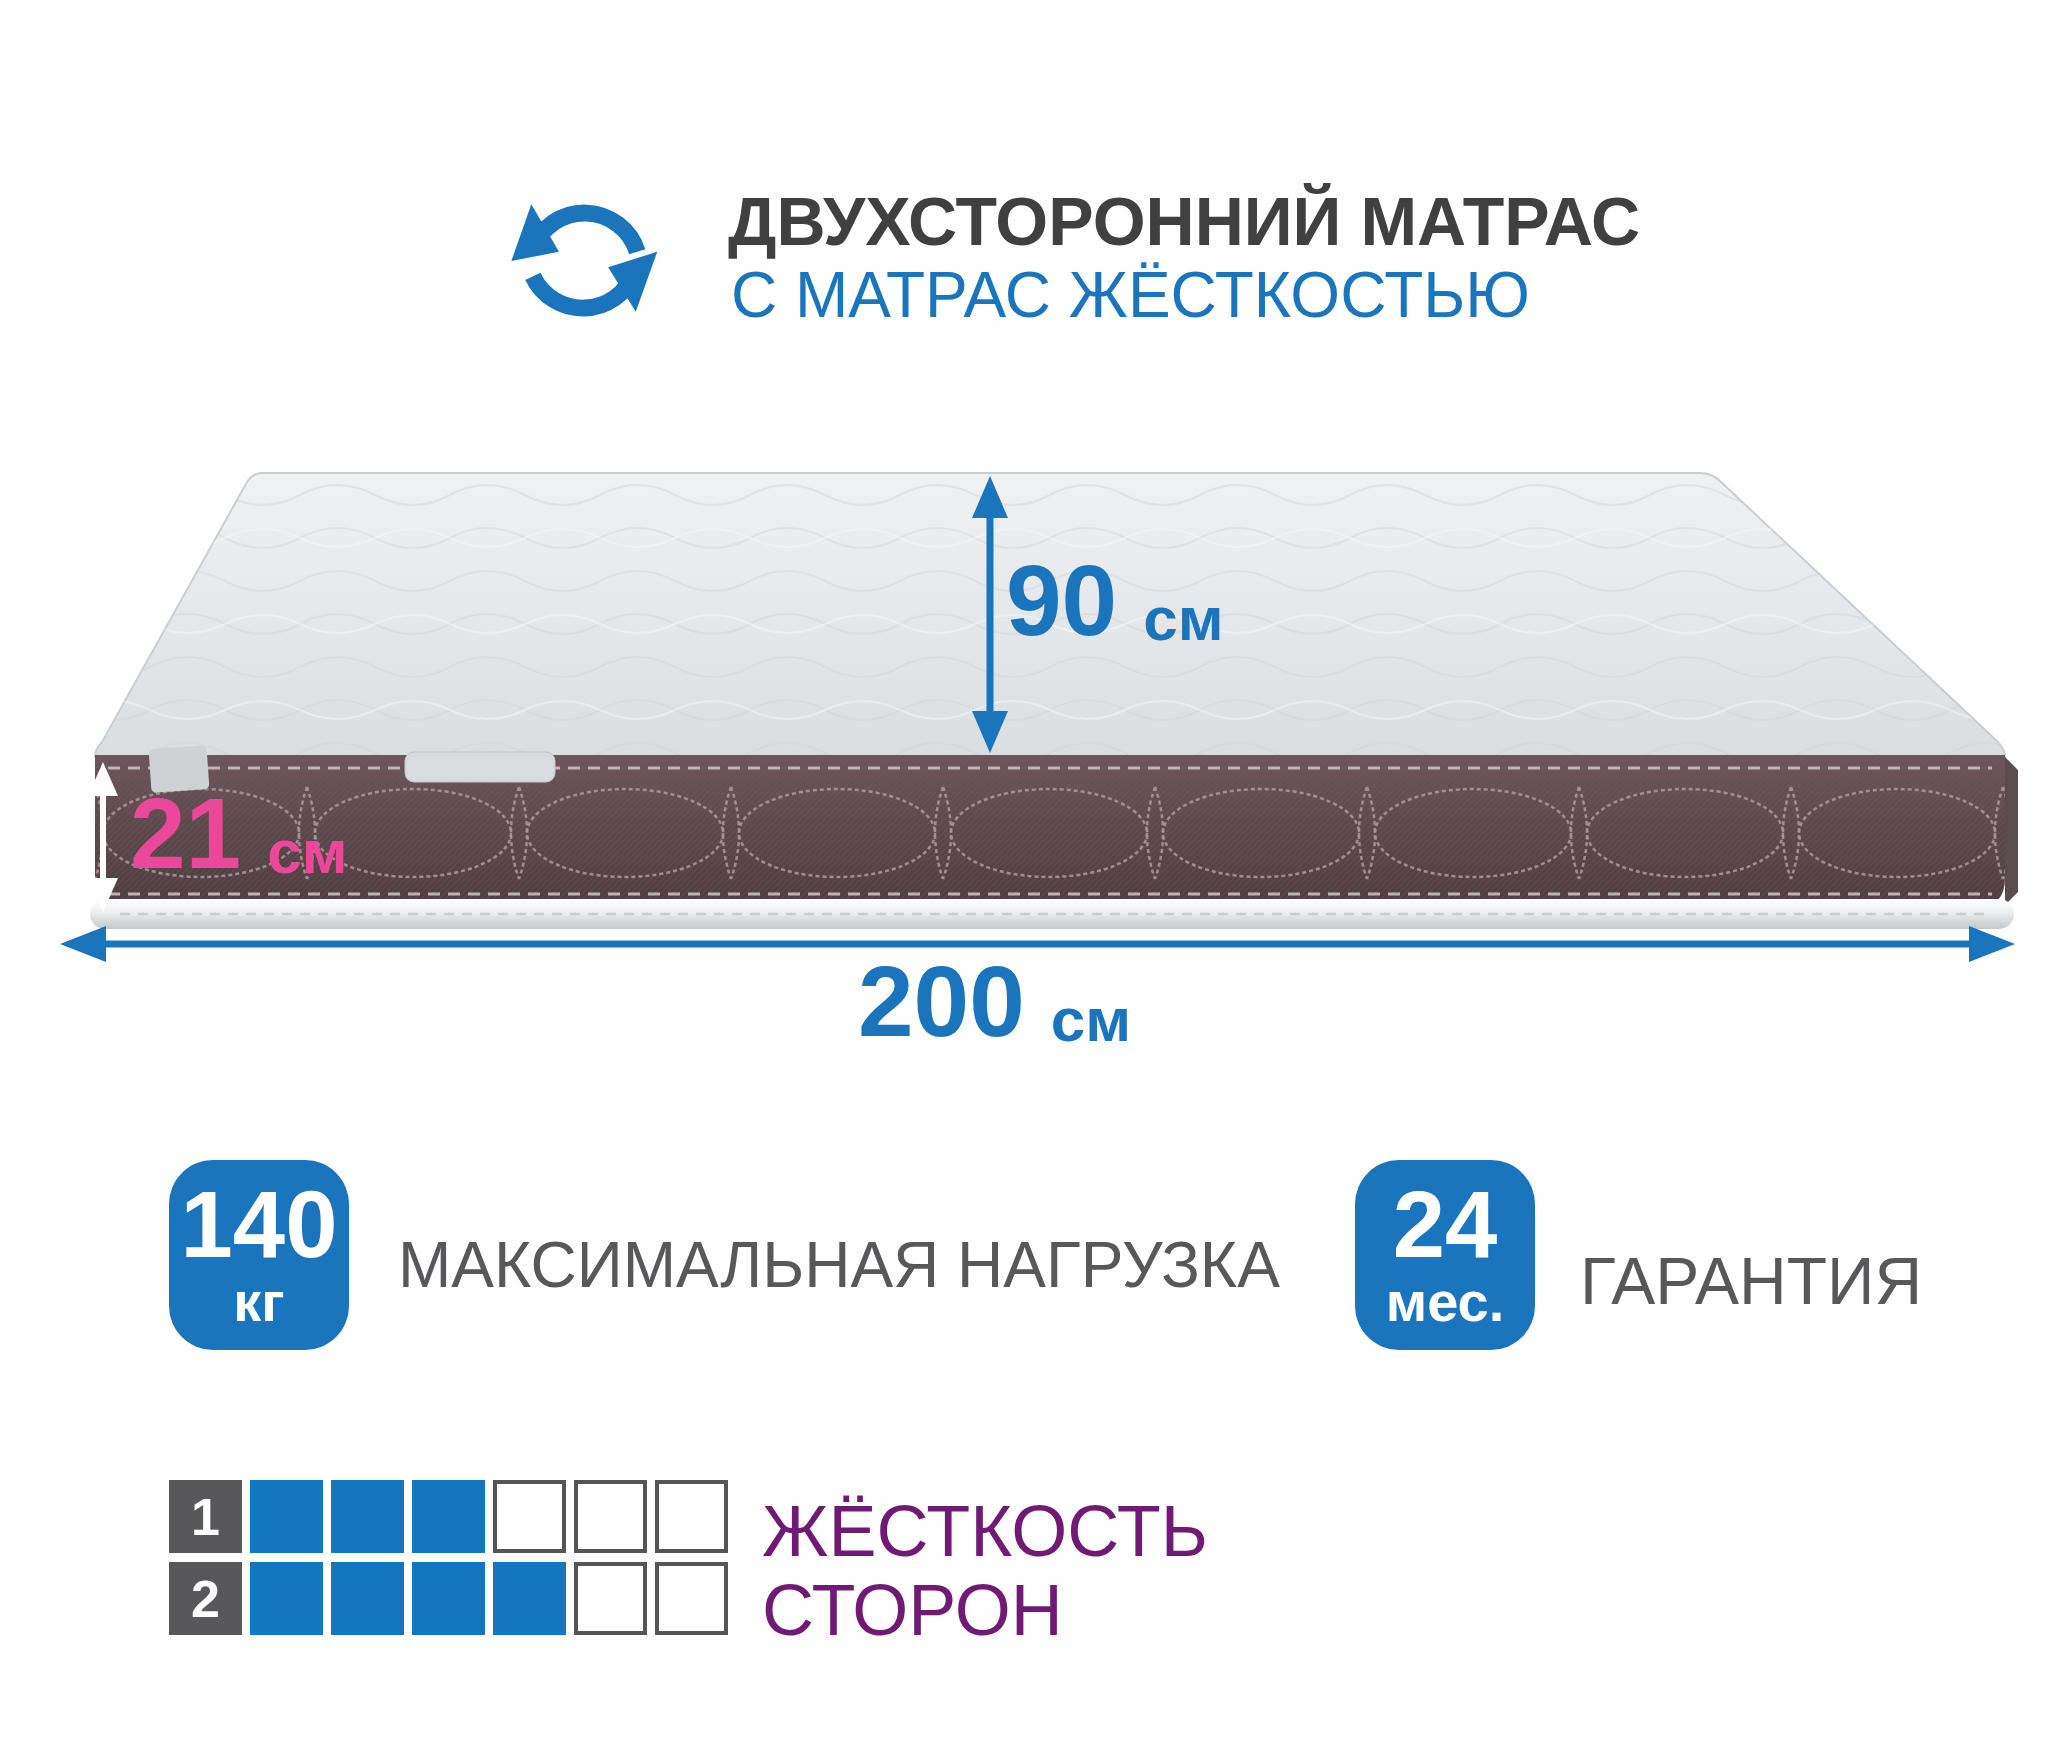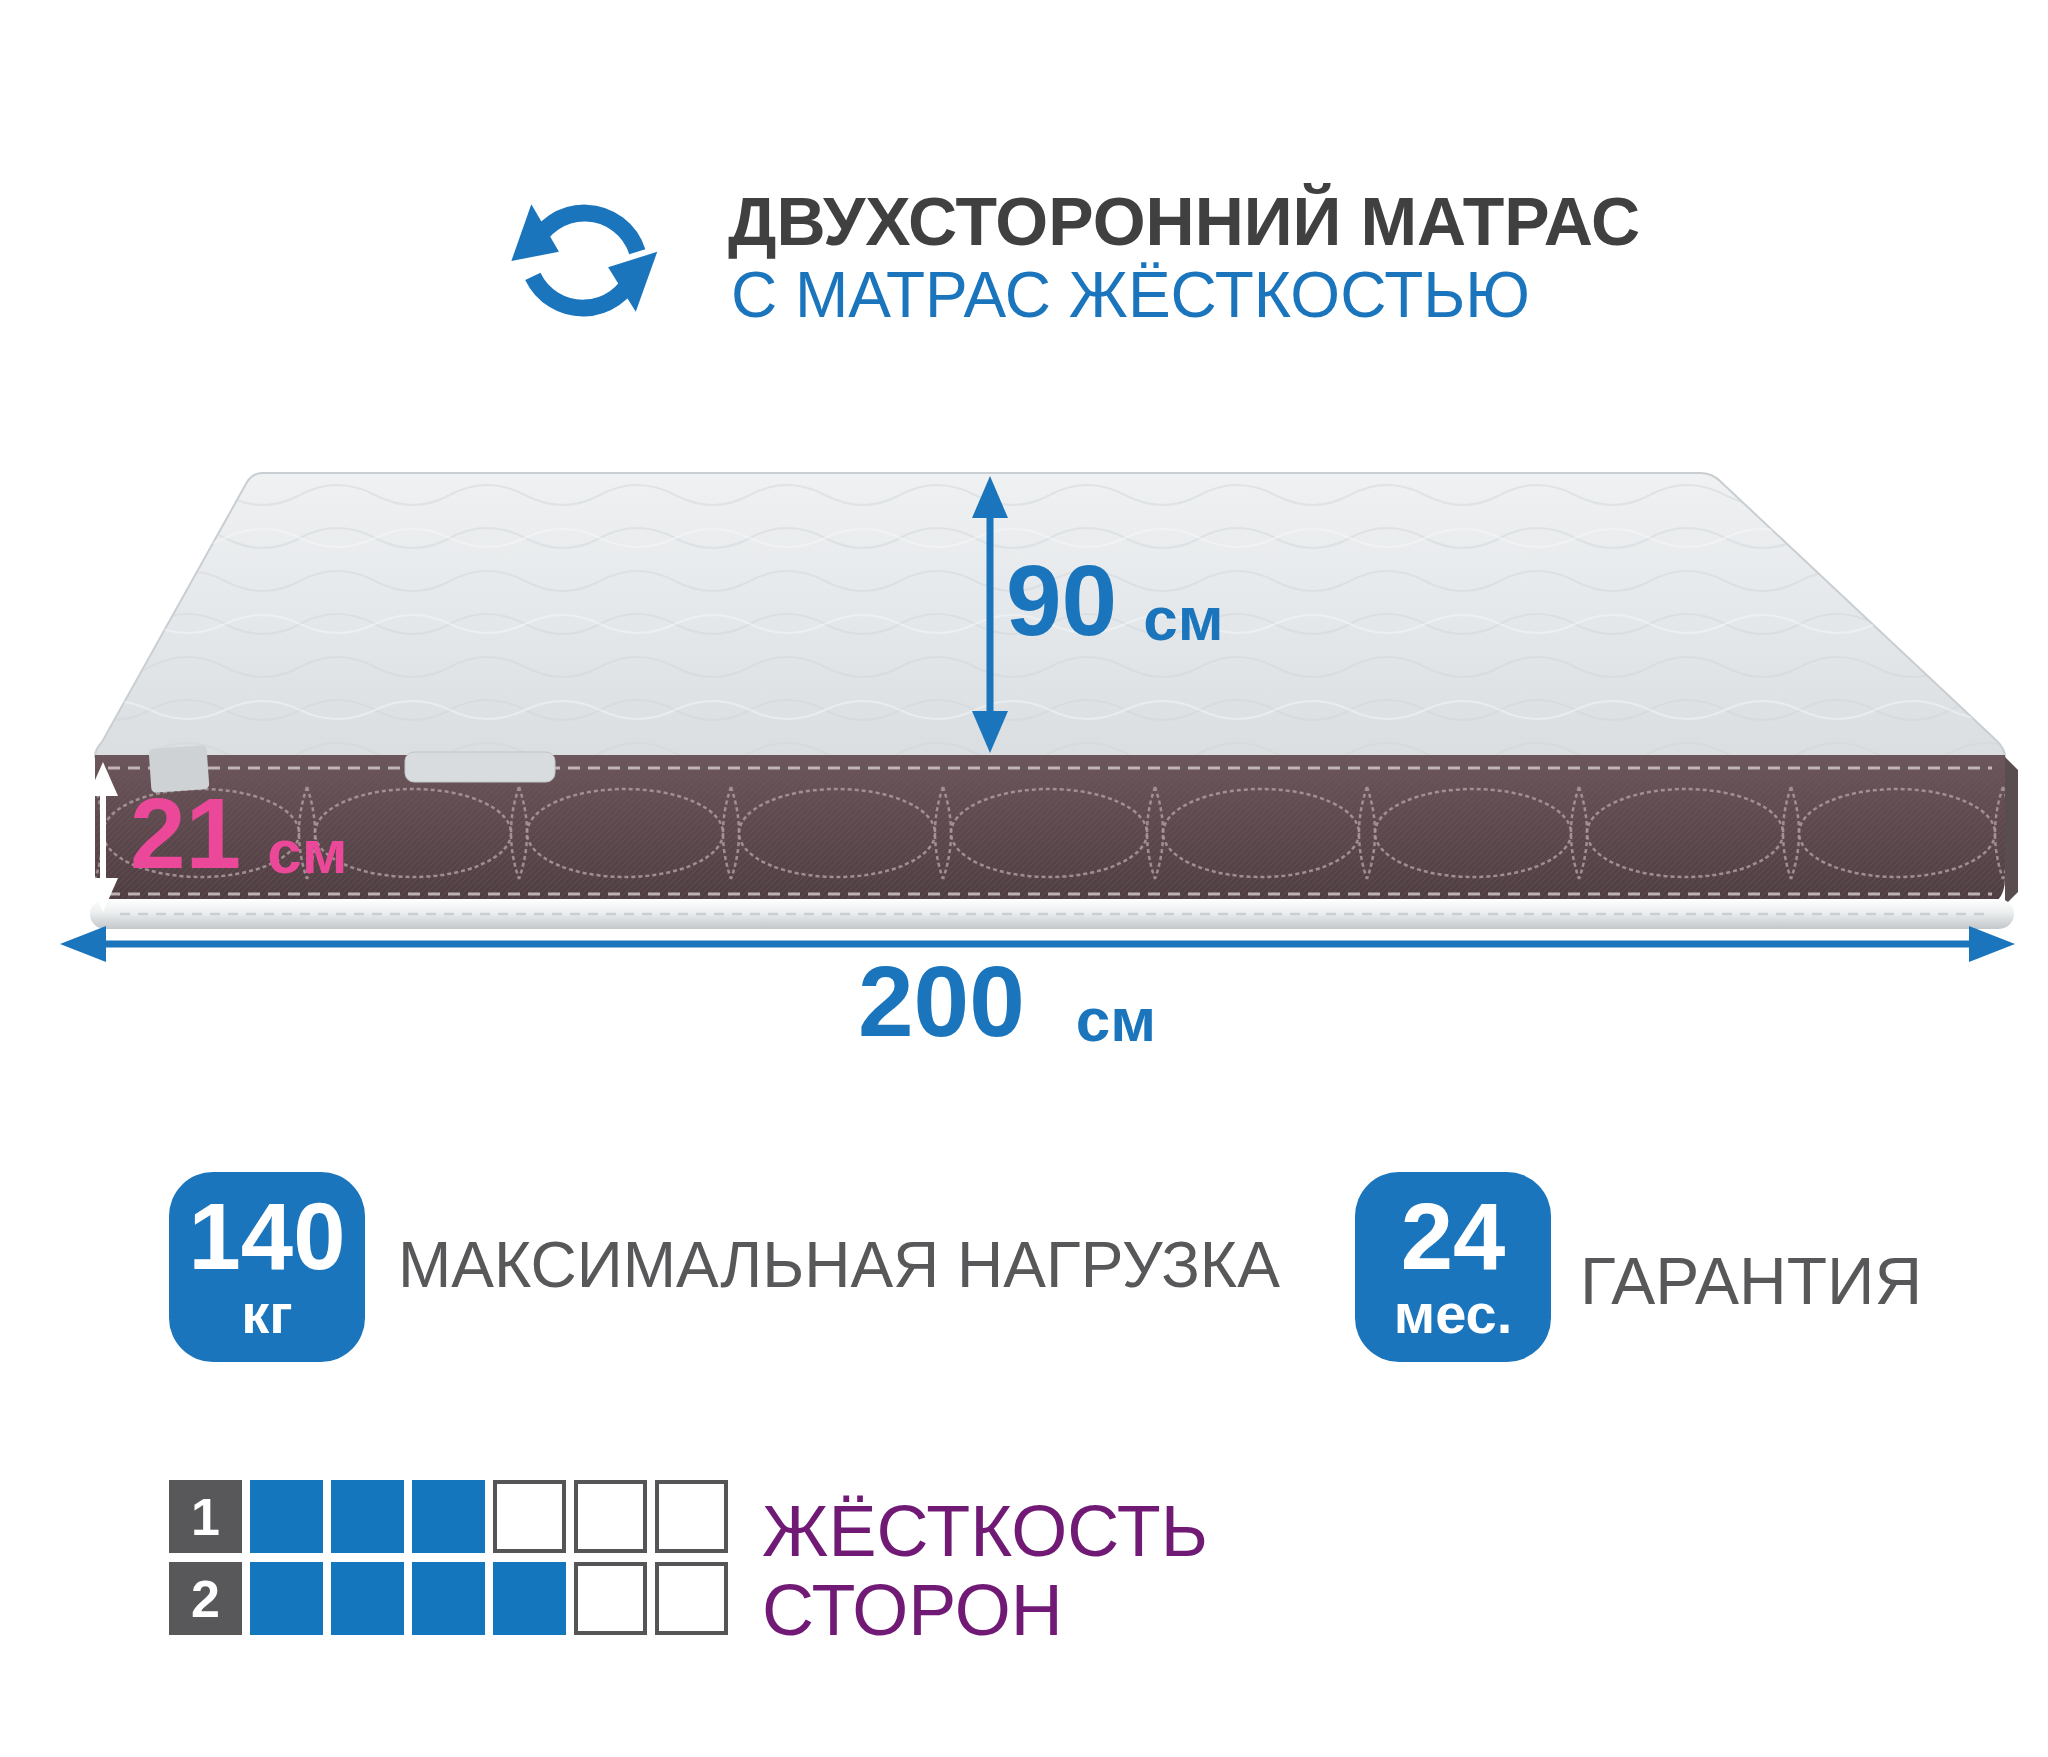--- a/index.html
+++ b/index.html
@@ -24,27 +24,27 @@
   #rotate-icon{left:496px;top:166px;}
 
   
   .dim{
     display:flex;align-items:flex-end;white-space:nowrap;
   }
   .dim .val{font-size:100px;font-weight:bold;line-height:1;}
   .dim .unit{font-size:62px;font-weight:bold;line-height:1;margin-left:26px;}
   #dim-depth{left:1006px;top:550px;color:#1b75bc;}
   #dim-height{left:130px;top:783px;color:#ec4899;}
-  #dim-length{left:858px;top:951px;color:#1b75bc;gap:25px;}
+  #dim-length{left:858px;top:951px;color:#1b75bc;}
 
   
   .badge{
-    width:196px;height:190px;border-radius:44px;background:#1b75bc;
+    width:180px;height:190px;border-radius:44px;background:#1b75bc;
     display:flex;flex-direction:column;align-items:center;justify-content:center;
-    color:#ffffff;text-align:center;margin-top:12px;
+    color:#ffffff;text-align:center;
   }
   .badge .bval{font-size:94px;font-weight:bold;line-height:0.95;}
   .badge .bunit{font-size:56px;font-weight:bold;line-height:1.0;margin-top:4px;}
   #load-badge{left:169px;top:1160px;}
   #warranty-badge{left:1355px;top:1160px;}
 
   .info-text{
     color:#58585a;font-size:64px;line-height:109px;white-space:nowrap;
   }
   #load-label{left:398px;top:1211px;}

